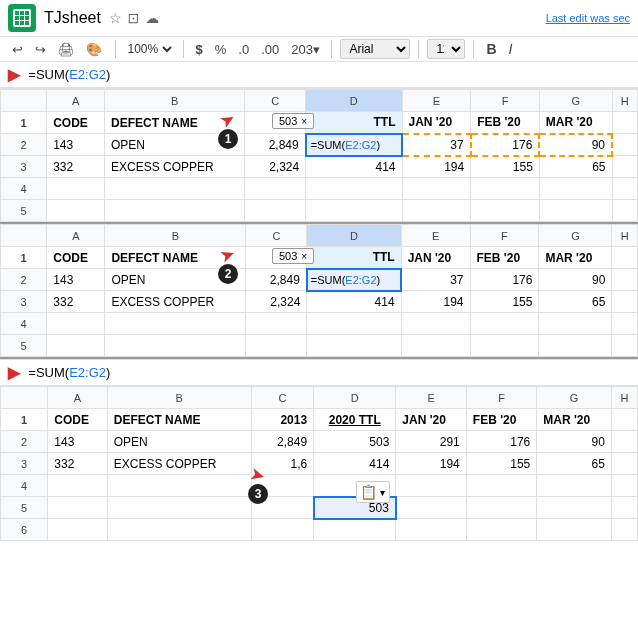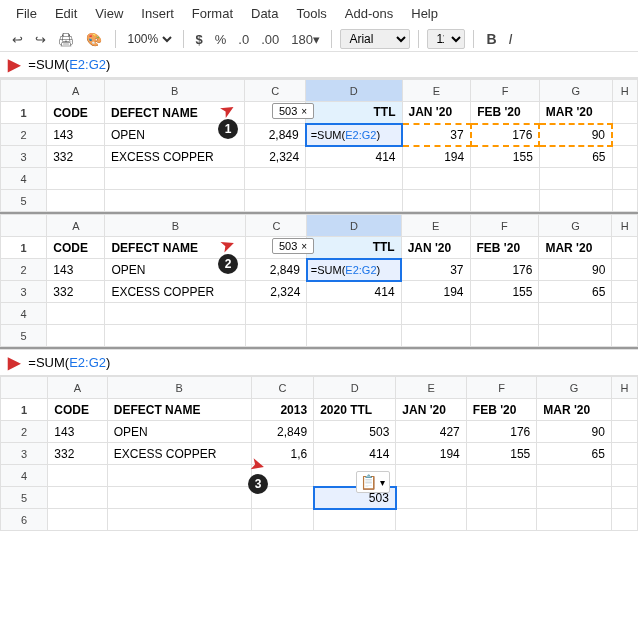--- a/index.html
+++ b/index.html
@@ -210,48 +210,59 @@
     .top-app-bar {
       background: #fff;
       border-bottom: 1px solid #e0e0e0;
     }
   </style>
 </head>
 <body>
 
 <div class="top-app-bar">
 
-
-  <div class="menu-bar">
-    <span class="menu-item">File</span>
-    <span class="menu-item">Edit</span>
-    <span class="menu-item">View</span>
-    <span class="menu-item">Insert</span>
-    <span class="menu-item">Format</span>
-    <span class="menu-item">Data</span>
-    <span class="menu-item">Tools</span>
-    <span class="menu-item">Add-ons</span>
-    <span class="menu-item">Help</span>
+  <div class="top-bar">
+    <div class="app-icon">
+      <div class="app-icon-inner">
+        <div class="app-icon-cell"></div>
+          <div class="app-icon-cell"></div>
+          <div class="app-icon-cell"></div>
+        <div class="app-icon-cell"></div>
+          <div class="app-icon-cell"></div>
+          <div class="app-icon-cell"></div>
+        <div class="app-icon-cell"></div>
+          <div class="app-icon-cell"></div>
+          <div class="app-icon-cell"></div>
+      </div>
+    </div>
+    <span class="sheet-title">TJsheet</span>
+    <div class="title-icons">
+      <span>☆</span>
+      <span>⊡</span>
+      <span>☁</span>
+    </div>
+    <span class="last-edit">Last edit was sec</span>
   </div>
+
 
   <div class="toolbar">
     <span class="toolbar-btn">↩</span>
     <span class="toolbar-btn">↪</span>
     <span class="toolbar-btn">🖨</span>
     <span class="toolbar-btn">🎨</span>
     <div class="toolbar-sep"></div>
     <select class="zoom-select">
       <option>100%</option>
     </select>
     <div class="toolbar-sep"></div>
     <span class="toolbar-btn currency-btn">$</span>
     <span class="toolbar-btn">%</span>
     <span class="toolbar-btn">.0</span>
     <span class="toolbar-btn">.00</span>
-    <span class="toolbar-btn">180▾</span>
+    <span class="toolbar-btn">203▾</span>
     <div class="toolbar-sep"></div>
     <select class="font-select">
       <option>Arial</option>
     </select>
     <div class="toolbar-sep"></div>
     <select class="font-size-select">
       <option>11</option>
     </select>
     <div class="toolbar-sep"></div>
     <span class="toolbar-btn bold-btn">B</span>
@@ -518,33 +529,33 @@
             <th class="col-header">G</th>
             <th class="col-header">H</th>
           </tr>
         </thead>
         <tbody>
           <tr class="header-row">
             <td class="row-num">1</td>
             <td style="font-weight:bold;">CODE</td>
             <td style="font-weight:bold;">DEFECT NAME</td>
             <td style="font-weight:bold; text-align:right;">2013</td>
-            <td style="font-weight:bold; text-align:left;">2020 TTL</td>
+            <td style="font-weight:bold; text-align:center;text-decoration:underline;">2020 TTL</td>
             <td style="font-weight:bold;">JAN '20</td>
             <td style="font-weight:bold;">FEB '20</td>
             <td style="font-weight:bold;">MAR '20</td>
             <td></td>
           </tr>
           <tr>
             <td class="row-num">2</td>
             <td>143</td>
             <td>OPEN</td>
             <td class="num-cell">2,849</td>
             <td class="num-cell">503</td>
-            <td class="num-cell">427</td>
+            <td class="num-cell">291</td>
             <td class="num-cell">176</td>
             <td class="num-cell">90</td>
             <td></td>
           </tr>
           <tr>
             <td class="row-num">3</td>
             <td>332</td>
             <td>EXCESS COPPER</td>
             <td class="num-cell">1,6</td>
             <td class="num-cell">414</td>

